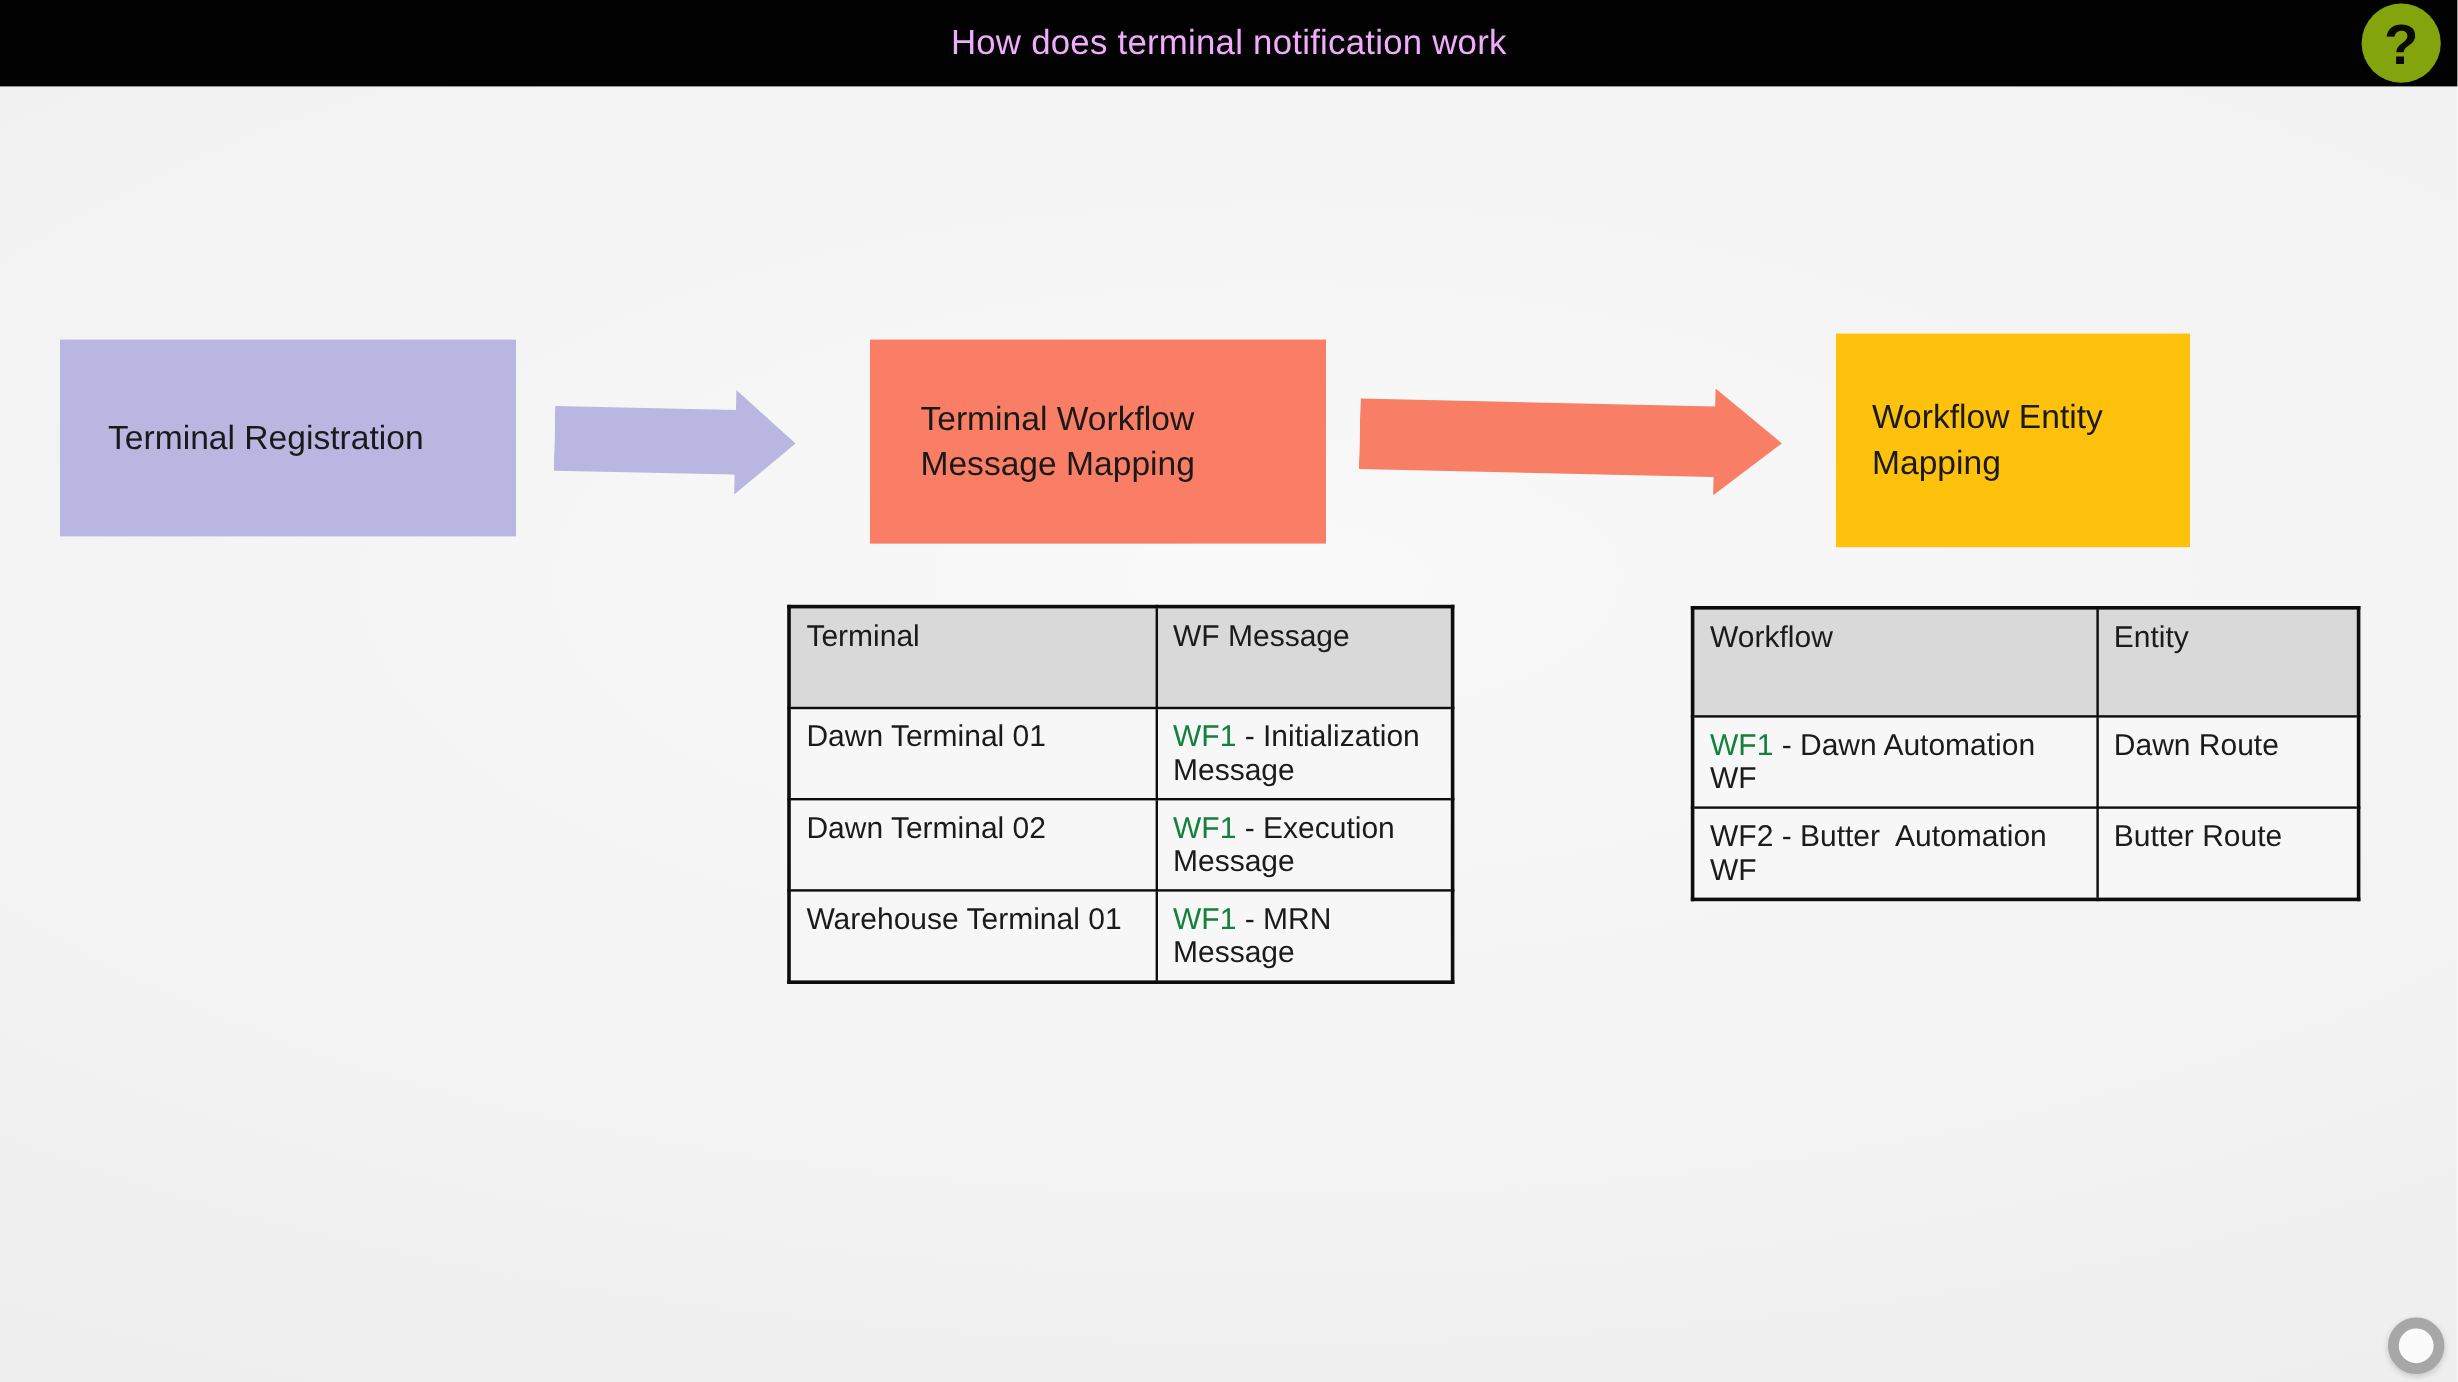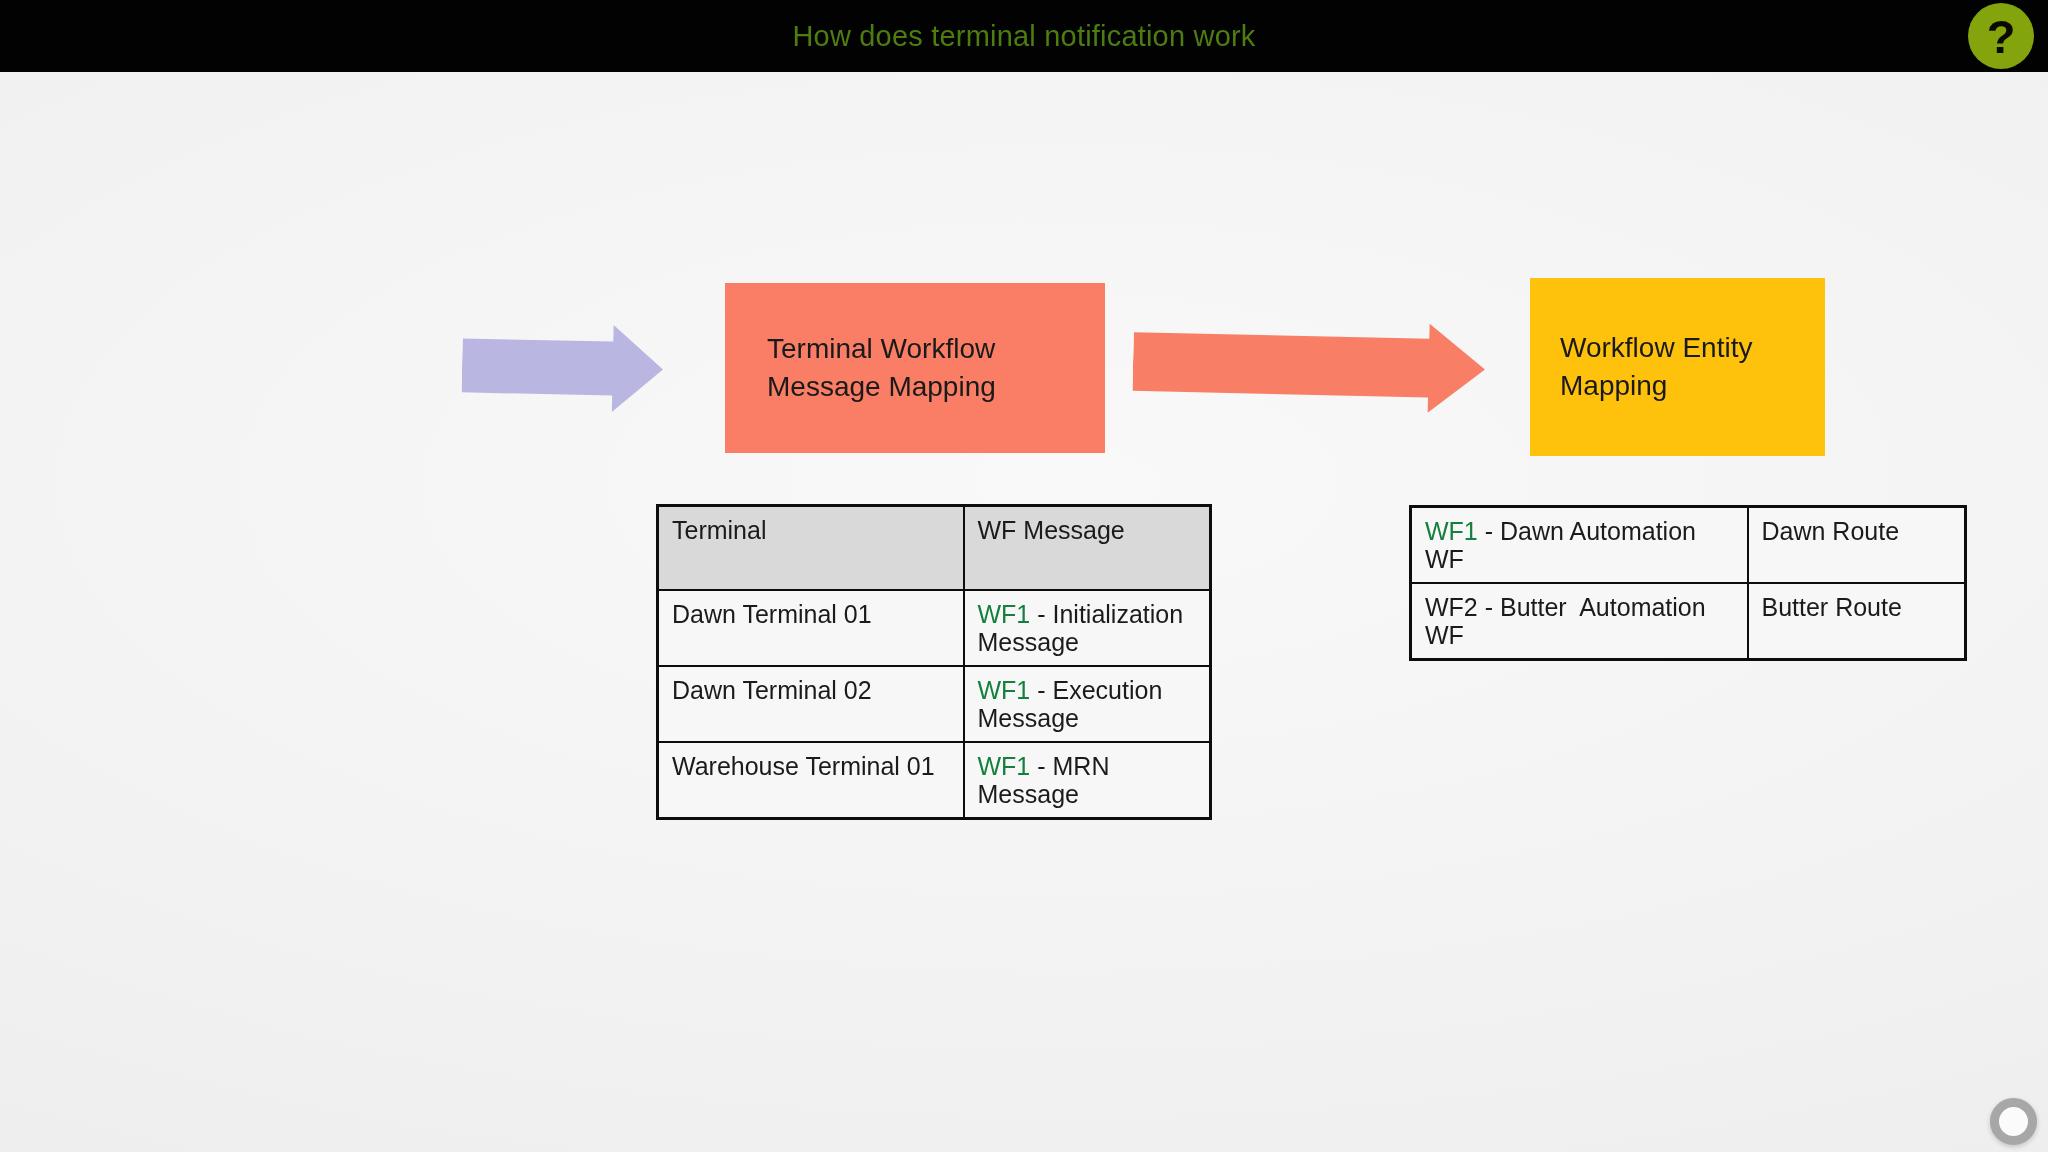--- a/index.html
+++ b/index.html
@@ -12,21 +12,21 @@
   }
 
   
   .titlebar {
     position:absolute; left:0; top:0; width:2048px; height:72px;
     background:#020202;
   }
   .titlebar .title {
     position:absolute; left:0; top:0; width:100%; height:72px;
     line-height:72px; text-align:center;
-    color:#4d7c0f; font-size:29px; font-weight:400; letter-spacing:0.2px;
+    color:#f0abfc; font-size:29px; font-weight:400; letter-spacing:0.2px;
   }
   .help-btn {
     position:absolute; left:1968px; top:3px; width:66px; height:66px;
     border-radius:50%; background:#84a40d;
     display:flex; align-items:center; justify-content:center;
     color:#0a0a00; font-size:47px; font-weight:800; cursor:pointer;
     line-height:1;
   }
 
   
@@ -90,20 +90,23 @@
 
 <div class="slide">
 
   <div class="titlebar">
     <div class="title">How does terminal notification work</div>
     <div class="help-btn">
       <span>?</span>
     </div>
   </div>
 
+  <div class="flowbox box-registration">
+    <span>Terminal Registration</span>
+  </div>
 
   <div class="flow-arrow arrow-1"></div>
 
   <div class="flowbox box-mapping">
     <span>Terminal Workflow Message Mapping</span>
   </div>
 
   <div class="flow-arrow arrow-2"></div>
 
   <div class="flowbox box-entity">
@@ -134,20 +137,24 @@
     </tr>
   </tbody>
     </table>
 
   <table class="map-table t-workflow">
     <colgroup>
         <col class="c1">
         <col class="c2">
       </colgroup>
     <tbody>
+        <tr class="hdr">
+      <th>Workflow</th>
+      <th>Entity</th>
+    </tr>
     <tr class="r1">
       <td><span class="wf-red">WF1</span><span class="wf-rest"> - Dawn Automation WF</span></td>
       <td>Dawn Route</td>
     </tr>
     <tr class="r2">
       <td><span class="wf-red"></span><span class="wf-rest">WF2 - Butter  Automation WF</span></td>
       <td>Butter Route</td>
     </tr>
   </tbody>
     </table>

